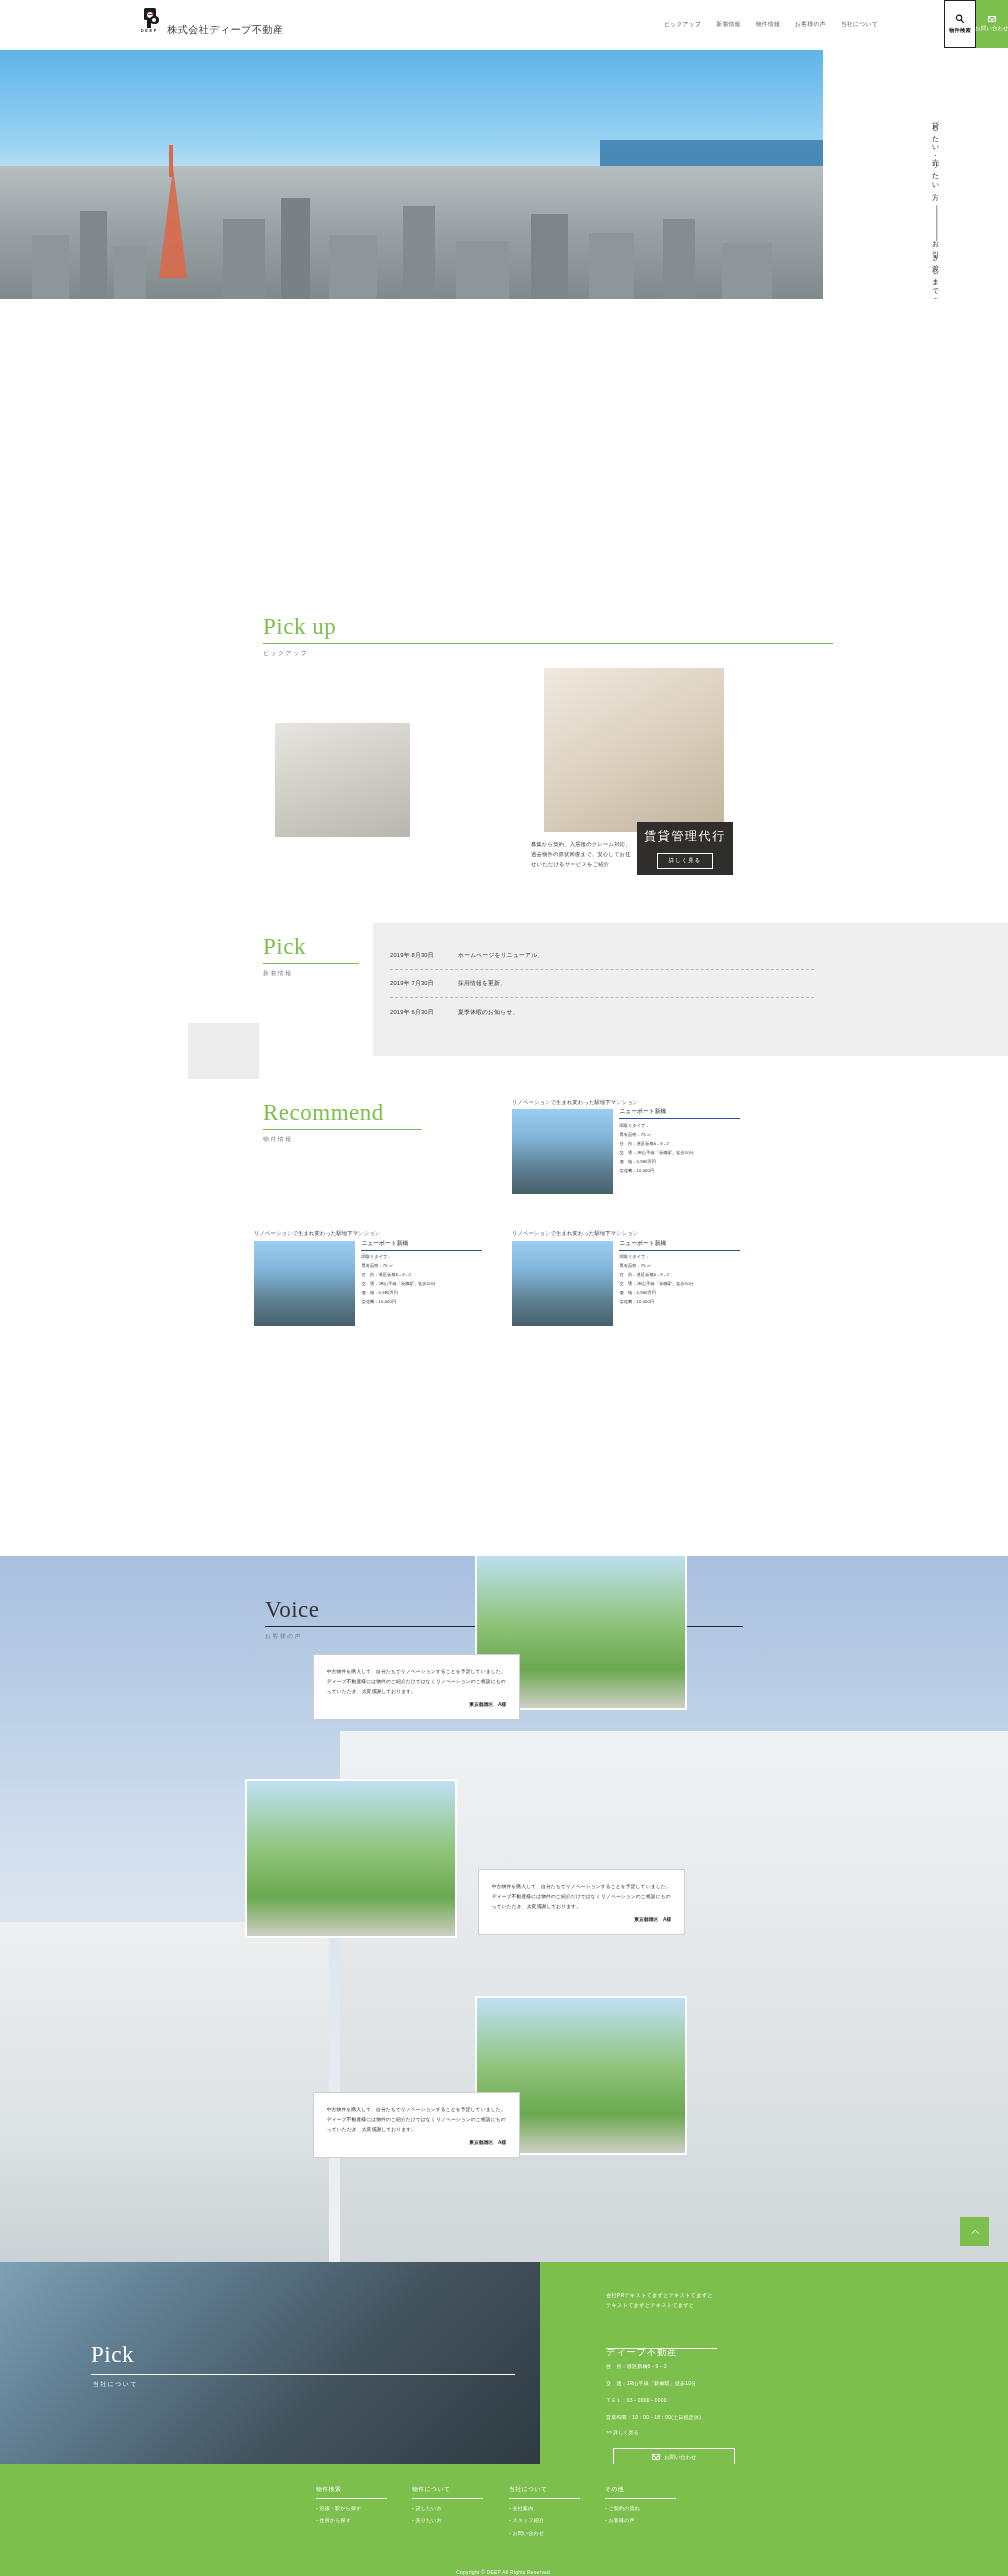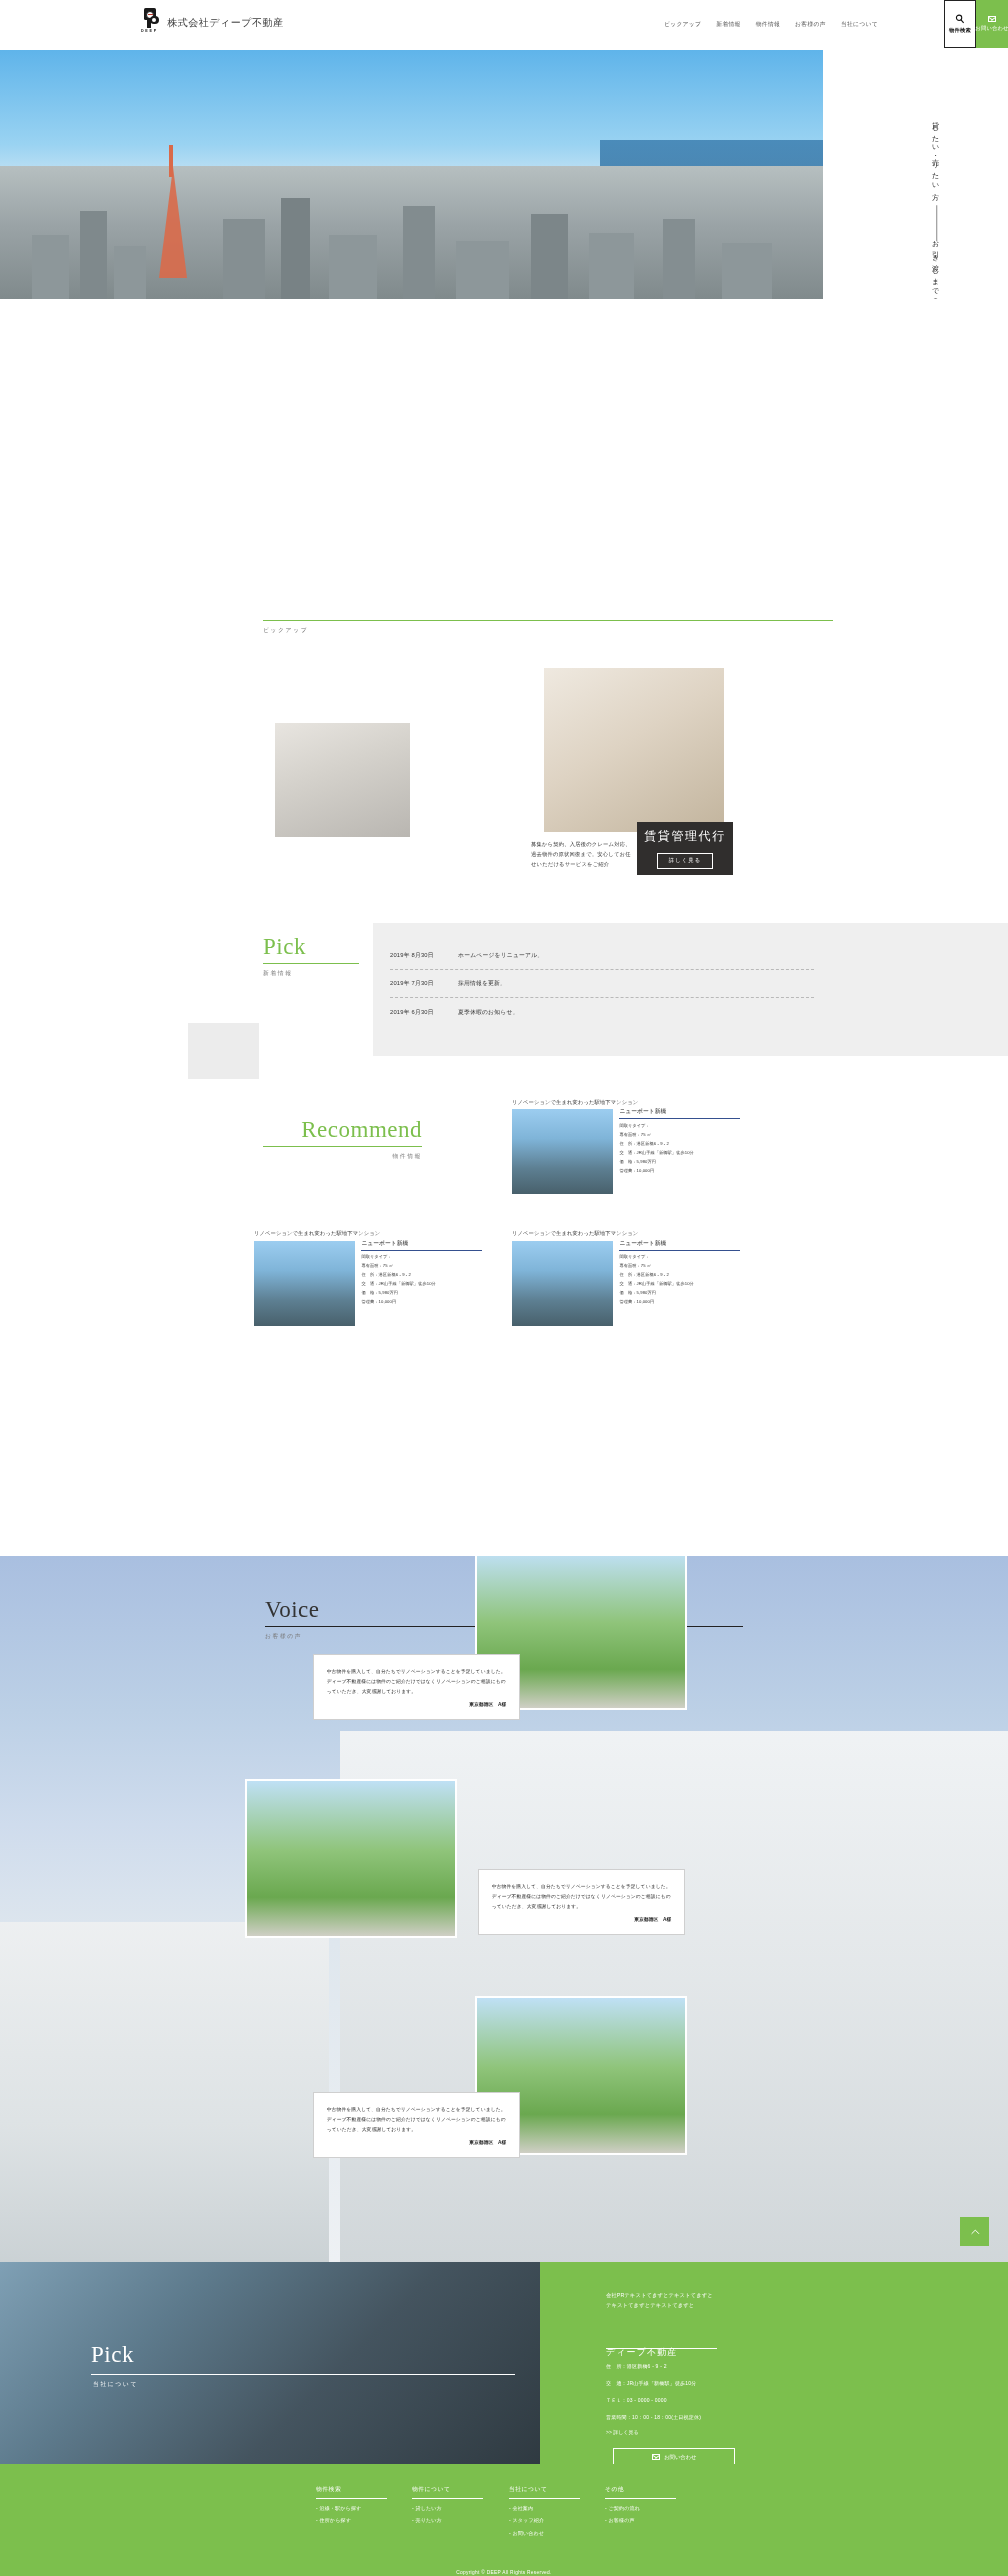--- a/index.html
+++ b/index.html
@@ -7,21 +7,21 @@
   html,body { width:1008px; }
   body {
     font-family:"Liberation Sans","DejaVu Sans",sans-serif;
     color:#333; background:#fff; width:1008px; position:relative;
     -webkit-font-smoothing:antialiased;
   }
   .serif { font-family:"Liberation Serif","DejaVu Serif",serif; }
 
   
   .header { position:relative; height:50px; background:#fff; }
-  .logo-wrap { position:absolute; left:141px; top:7.4px; display:flex; align-items:flex-start; }
+  .logo-wrap { position:absolute; left:141px; top:7.4px; display:flex; align-items:flex-end; }
   .logo-mark { position:relative; width:23px; height:30px; }
   .logo-mark .sq { position:absolute; left:3.2px; top:1.1px; width:11.7px; height:11.7px; background:#1a1a1a; border-radius:1.6px; }
   .logo-mark .cir1 { position:absolute; left:5.3px; top:3.2px; width:8px; height:8px; border-radius:50%; background:#fff; border:1.6px solid #1a1a1a; }
   .logo-mark .dash { position:absolute; left:7px; top:6.4px; width:5.3px; height:1.6px; background:#c0392b; }
   .logo-mark .stem { position:absolute; left:6.4px; top:10.6px; width:3.7px; height:9.6px; background:#1a1a1a; }
   .logo-mark .cir2 { position:absolute; left:9px; top:8.5px; width:8.5px; height:8.5px; border-radius:50%; background:#1a1a1a; }
   .logo-mark .cir2i { position:absolute; left:11px; top:10.6px; width:4.2px; height:4.2px; border-radius:50%; background:#fff; }
   .logo-mark .deep { position:absolute; left:0; top:22px; font-size:3.7px; letter-spacing:1.7px; color:#222; font-weight:bold; }
   .logo-text { font-size:10px; color:#3a3a3a; letter-spacing:0.5px; margin-left:3.2px; margin-top:9px; }
 
@@ -198,20 +198,21 @@
   <div class="hero-cover"></div>
   <div class="side-rail">
     <div class="vtext a">貸したい・売りたい方</div>
     <div class="vrule"></div>
     <div class="vtext b">お引き渡しまでの流れ</div>
   </div>
 </div>
 
 <div class="pickup">
   <div class="sec-head" style="left:263px; top:316px; width:570px;">
+    <div class="en serif green">Pick up</div>
     <div class="rule rule-green"></div>
     <div class="jp">ピックアップ</div>
   </div>
 
   <div class="card-img ph-desk" style="left:544px; top:369px; width:180px; height:164px;"></div>
   <div class="dark-panel" style="left:637px; top:523px; width:96px; height:53px;">
     <div class="t">賃貸管理代行</div>
     <div class="btn">詳しく見る</div>
   </div>
   <div class="desc" style="left:531px; top:540px; width:103px;">募集から契約、入居後のクレーム対応、過去物件の原状回復まで。安心してお任せいただけるサービスをご紹介</div>
@@ -252,21 +253,21 @@
     </div>
     <div class="news-row">
       <span class="d">2019年 6月30日</span>
       <span>夏季休暇のお知らせ。</span>
     </div>
   </div>
   <div class="news-grey"></div>
 </div>
 
 <div class="recommend">
-  <div class="sec-head" style="left:263px; top:29px; width:159px;text-align:right;">
+  <div class="sec-head" style="left:263px; top:12px; width:159px;">
     <div class="en serif green">Recommend</div>
     <div class="rule rule-green"></div>
     <div class="jp">物件情報</div>
   </div>
 
   <div class="prop" style="left:512px; top:9.6px;">
     <div class="cap">リノベーションで生まれ変わった駅地下マンション</div>
     <div class="body">
       <div class="thumb ph-bldg"></div>
       <div class="info">

